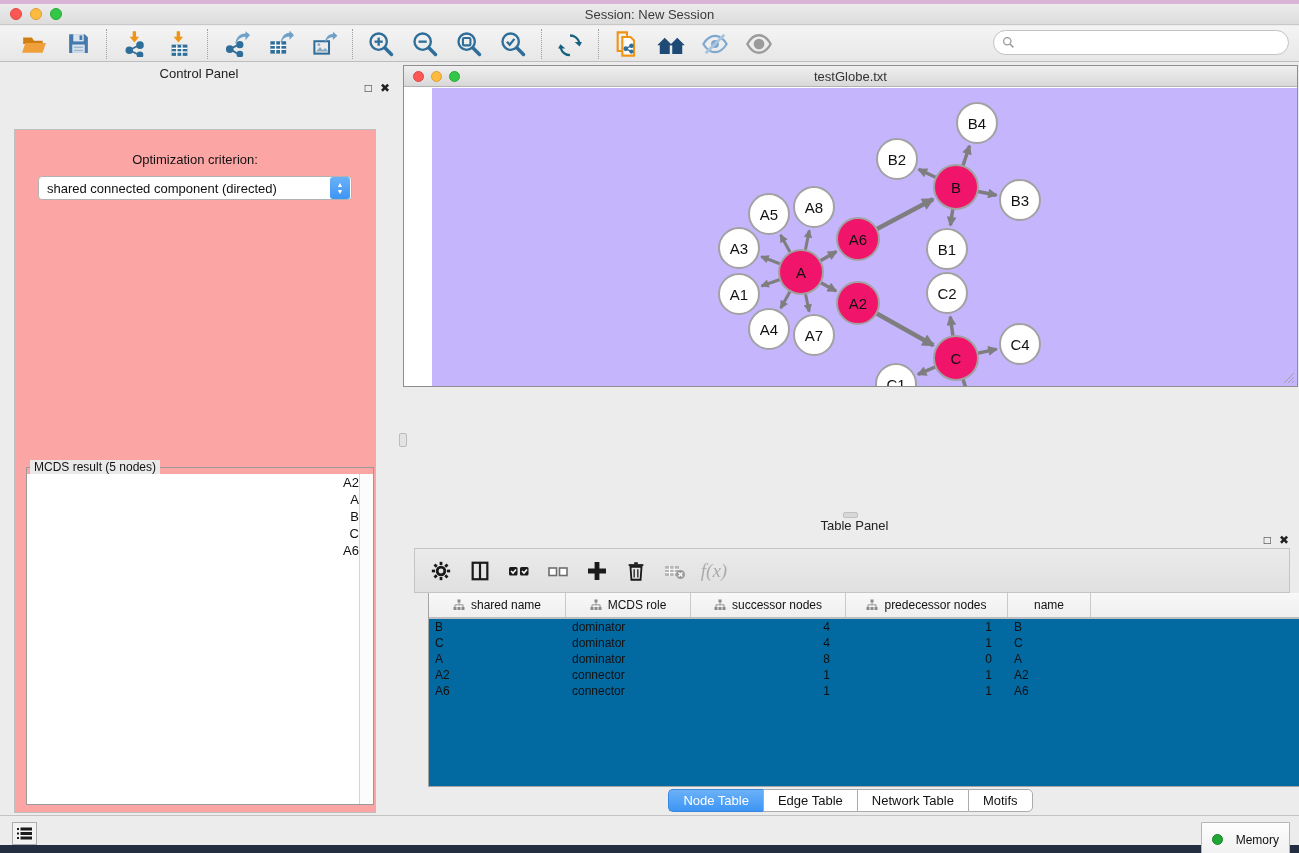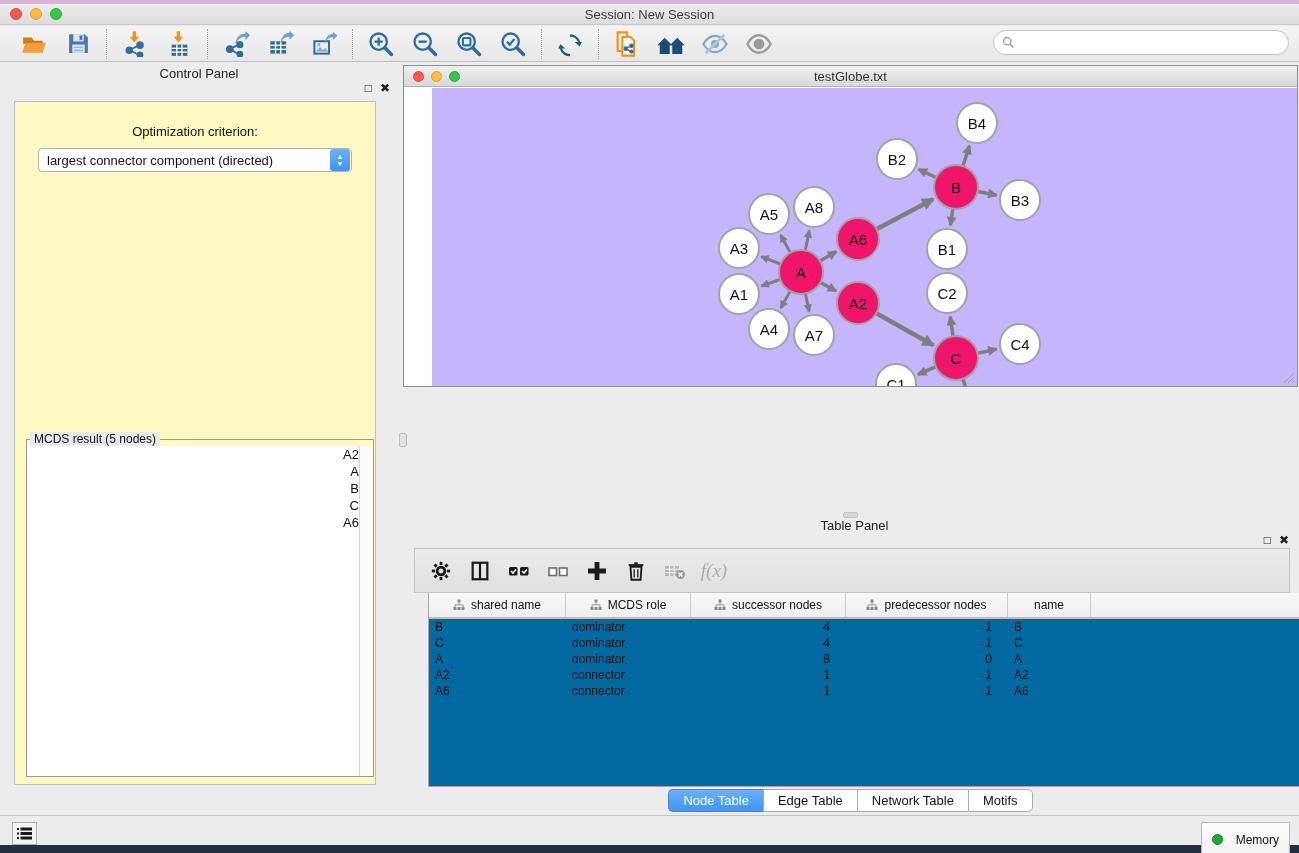--- a/index.html
+++ b/index.html
@@ -36,22 +36,22 @@
   
   .control-panel { position:absolute; left:8px; top:66px; width:382px; height:742px; }
   .panel-head { display:flex; align-items:center; height:24px;flex-direction:column; }
   .panel-head .ptitle { font-size:13px; color:#222; }
   .panel-head .picons { margin-left:auto; display:flex; gap:8px; font-size:12px; color:#222; }
   .cp-tabs { position:absolute; left:0; top:30px; width:100%; display:flex; justify-content:center; z-index:2; }
   .cp-tab { font-size:13px; padding:4px 13px; background:#FFF; border:1px solid #BFBFBF; border-right:none; color:#222; }
   .cp-tab:first-child { border-radius:5px 0 0 5px; }
   .cp-tab:last-child { border-radius:0 5px 5px 0; border-right:1px solid #BFBFBF; }
   .cp-tab.sel { background:linear-gradient(#6BB1F8,#3D95F5); color:#FFF; border-color:#3D87DA; }
-  .cp-body { position:absolute; left:6px; top:35px; width:362px; height:684px;
-    background:#fef9c3; border:1px solid #BFBFBF; }
+  .cp-body { position:absolute; left:6px; top:63px; width:362px; height:684px;
+    background:#fca5a5; border:1px solid #BFBFBF; }
   .opt-label { text-align:center; margin-top:22px; font-size:13px; color:#111; }
   .dropdown { position:relative; margin:9px auto 0 auto; width:314px; height:24px; background:#FFF;
     border:1px solid #B3B3B3; border-radius:4px; display:flex; align-items:center; }
   .dropdown .dval { font-size:13px; padding-left:8px; color:#111; flex:1; white-space:nowrap; overflow:hidden; }
   .dd-step { width:20px; height:22px; margin-right:1px; border-radius:3px; background:linear-gradient(#6BB1F8,#3D95F5);
     display:flex; flex-direction:column; align-items:center; justify-content:center; gap:1px; }
   .dd-step span { color:#FFF; font-size:7px; line-height:6px; }
   .btn-row { display:flex; justify-content:center; gap:14px; margin-top:12px; }
   .pushbtn { font-size:13px; color:#111; background:linear-gradient(#FFFFFF,#F2F2F2); border:1px solid #B3B3B3;
     border-radius:5px; padding:3px 16px; height:23px; }
@@ -299,21 +299,21 @@
     <div class="panel-head">
       <span class="ptitle">Control Panel</span>
       <span class="picons">
         <span>□</span>
         <span>✖</span>
       </span>
     </div>
     <div class="cp-body">
       <div class="opt-label">Optimization criterion:</div>
       <div class="dropdown">
-        <span class="dval">largest connector component (directed)</span>
+        <span class="dval">shared connected component (directed)</span>
         <span class="dd-step">
             <span>▲</span>
             <span>▼</span>
           </span>
       </div>
       <div class="result-box">
         <div class="result-frame"></div>
         <div class="result-legend">MCDS result (5 nodes)</div>
         <div class="result-list" id="result-list">
             <div>A2</div>

